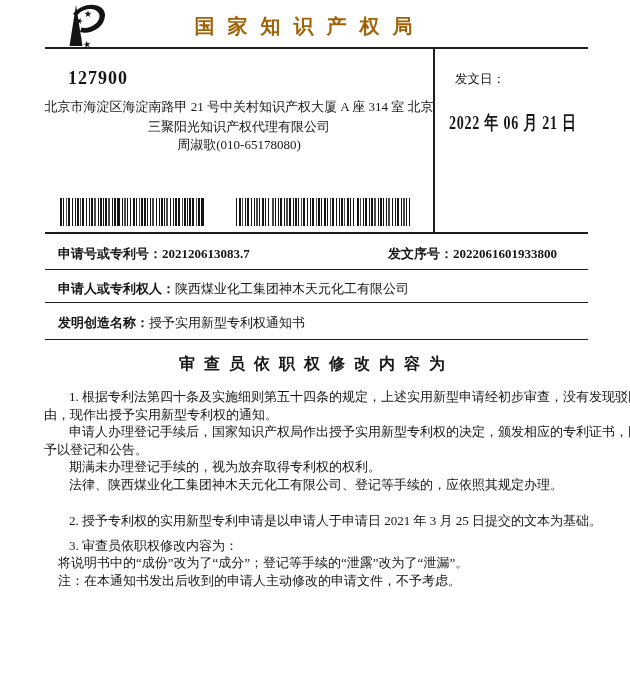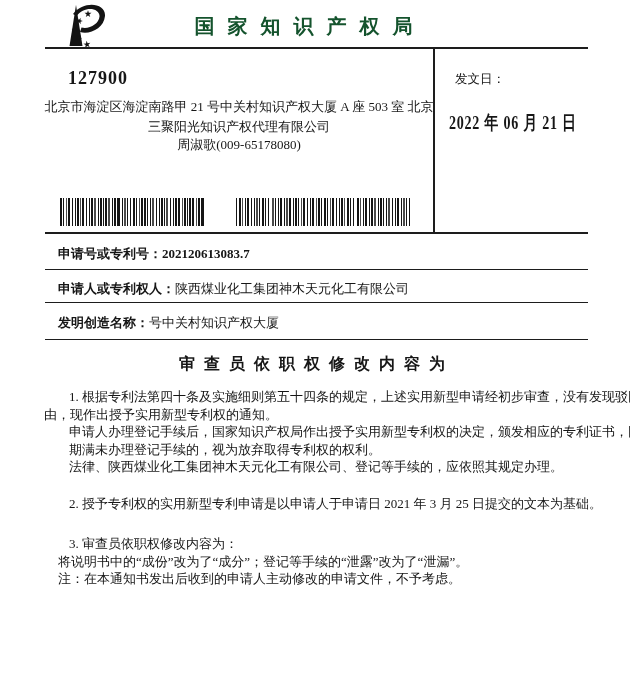--- a/index.html
+++ b/index.html
@@ -5,21 +5,21 @@
   html,body{margin:0;padding:0;background:#ffffff;}
   .page{
     position:relative; width:630px; height:698px; background:#fff;
     overflow:hidden; color:#161616;
     font-family:"Liberation Serif","DejaVu Serif",serif;
   }
   
   .agency{
     position:absolute; left:30px; top:13px; width:560px;
     text-align:center; font-family:Liberation Mono, monospace;
-    font-weight:700; font-size:20px; letter-spacing:13px; color:#14532d;
+    font-weight:700; font-size:20px; letter-spacing:13px; color:#a16207;
     white-space:nowrap;
   }
   .logo{position:absolute; left:36px; top:1px;}
   .hline{position:absolute; background:#1d1d1d;}
   .vline{position:absolute; background:#1d1d1d;}
   
   .postcode{position:absolute; left:68px; top:68px; font-size:18px; font-weight:700; letter-spacing:1px;}
   .addr{position:absolute; left:44px; width:390px; text-align:center; font-size:13px; white-space:nowrap;}
   .addr1{top:98px;} .addr2{top:118px;} .addr3{top:136px;}
   
@@ -41,21 +41,21 @@
   
   .notice-title{
     position:absolute; left:45px; top:354px; width:543px; text-align:center;
     font-family:"Liberation Sans","DejaVu Sans",sans-serif;
     font-weight:700; font-size:16px; letter-spacing:9px; white-space:nowrap;
   }
   
   .body{position:absolute; left:44px; top:388px; width:546px; font-size:13px; line-height:17.5px;}
   .bodyline{white-space:nowrap;}
   .ind0{padding-left:0;} .ind1{padding-left:14px;} .ind2{padding-left:25px;}
-  .gap-lg{margin-top:19px;} .gap-sm{margin-top:23px;}
+  .gap-lg{margin-top:19px;} .gap-sm{margin-top:7px;}
 </style>
 </head>
 <body>
 
 <div class="page">
 
   <div class="logo">
     <svg width="80" height="50" viewBox="0 0 80 50">
       <g fill="#141414">
         <path d="M40,4 L46.5,45 L33.5,45 Z"></path>
@@ -72,23 +72,23 @@
   <div class="agency">国家知识产权局</div>
 
   <div class="hline" style="left:45px; top:47px; width:543px; height:2px;"></div>
   <div class="vline" style="left:433px; top:48px; width:2px; height:185px;"></div>
   <div class="hline" style="left:45px; top:232px; width:543px; height:2px;"></div>
   <div class="hline" style="left:45px; top:269px; width:543px; height:1px;"></div>
   <div class="hline" style="left:45px; top:302px; width:543px; height:1px;"></div>
   <div class="hline" style="left:45px; top:339px; width:543px; height:1px;"></div>
 
   <div class="postcode">127900</div>
-  <div class="addr addr1">北京市海淀区海淀南路甲 21 号中关村知识产权大厦 A 座 503 室  北京</div>
+  <div class="addr addr1">北京市海淀区海淀南路甲 21 号中关村知识产权大厦 A 座 314 室  北京</div>
   <div class="addr addr2">三聚阳光知识产权代理有限公司</div>
-  <div class="addr addr3">周淑歌(009-65178080)</div>
+  <div class="addr addr3">周淑歌(010-65178080)</div>
 
   <div class="issue-label">发文日：</div>
   <div class="issue-date">2022 年 06 月 21 日</div>
 
   <div class="barcode bc-left">
       <div style="flex: 0 0 2px; background: rgb(21, 21, 21);"></div>
       <div style="flex: 0 0 1px;"></div>
       <div style="flex: 0 0 1px; background: rgb(21, 21, 21);"></div>
       <div style="flex: 0 0 2px;"></div>
       <div style="flex: 0 0 1px; background: rgb(74, 74, 74);"></div>
@@ -305,34 +305,38 @@
       <div style="flex: 0 0 1px;"></div>
       <div style="flex: 0 0 2px; background: rgb(74, 74, 74);"></div>
       <div style="flex: 0 0 1px;"></div>
       <div style="flex: 0 0 1px; background: rgb(21, 21, 21);"></div>
       <div style="flex: 0 0 2px;"></div>
       <div style="flex: 0 0 2px; background: rgb(21, 21, 21);"></div>
     </div>
 
   <div class="trow" style="top:245px;">
     <span class="lbl">申请号或专利号：</span><span class="val-b">202120613083.7</span>
+    <span class="col2">
+      <span class="lbl">发文序号：</span><span class="val-b">2022061601933800</span>
+    </span>
   </div>
   <div class="trow" style="top:280px;">
     <span class="lbl">申请人或专利权人：</span><span>陕西煤业化工集团神木天元化工有限公司</span>
   </div>
   <div class="trow" style="top:314px;">
-    <span class="lbl">发明创造名称：</span><span>号中关村知识产权大厦</span>
+    <span class="lbl">发明创造名称：</span><span>授予实用新型专利权通知书</span>
   </div>
 
   <div class="notice-title">审查员依职权修改内容为</div>
 
   <div class="body">
       <div class="bodyline ind2">1. 根据专利法第四十条及实施细则第五十四条的规定，上述实用新型申请经初步审查，没有发现驳回理</div>
       <div class="bodyline ind0">由，现作出授予实用新型专利权的通知。</div>
       <div class="bodyline ind2">申请人办理登记手续后，国家知识产权局作出授予实用新型专利权的决定，颁发相应的专利证书，同时</div>
+      <div class="bodyline ind0">予以登记和公告。</div>
       <div class="bodyline ind2">期满未办理登记手续的，视为放弃取得专利权的权利。</div>
       <div class="bodyline ind2">法律、陕西煤业化工集团神木天元化工有限公司、登记等手续的，应依照其规定办理。</div>
       <div class="bodyline ind2 gap-lg">2. 授予专利权的实用新型专利申请是以申请人于申请日 2021 年 3 月 25 日提交的文本为基础。</div>
       <div class="bodyline ind2 gap-sm">3. 审查员依职权修改内容为：</div>
       <div class="bodyline ind1">将说明书中的“成份”改为了“成分”；登记等手续的“泄露”改为了“泄漏”。</div>
       <div class="bodyline ind1">注：在本通知书发出后收到的申请人主动修改的申请文件，不予考虑。</div>
     </div>
 
 </div>
 

